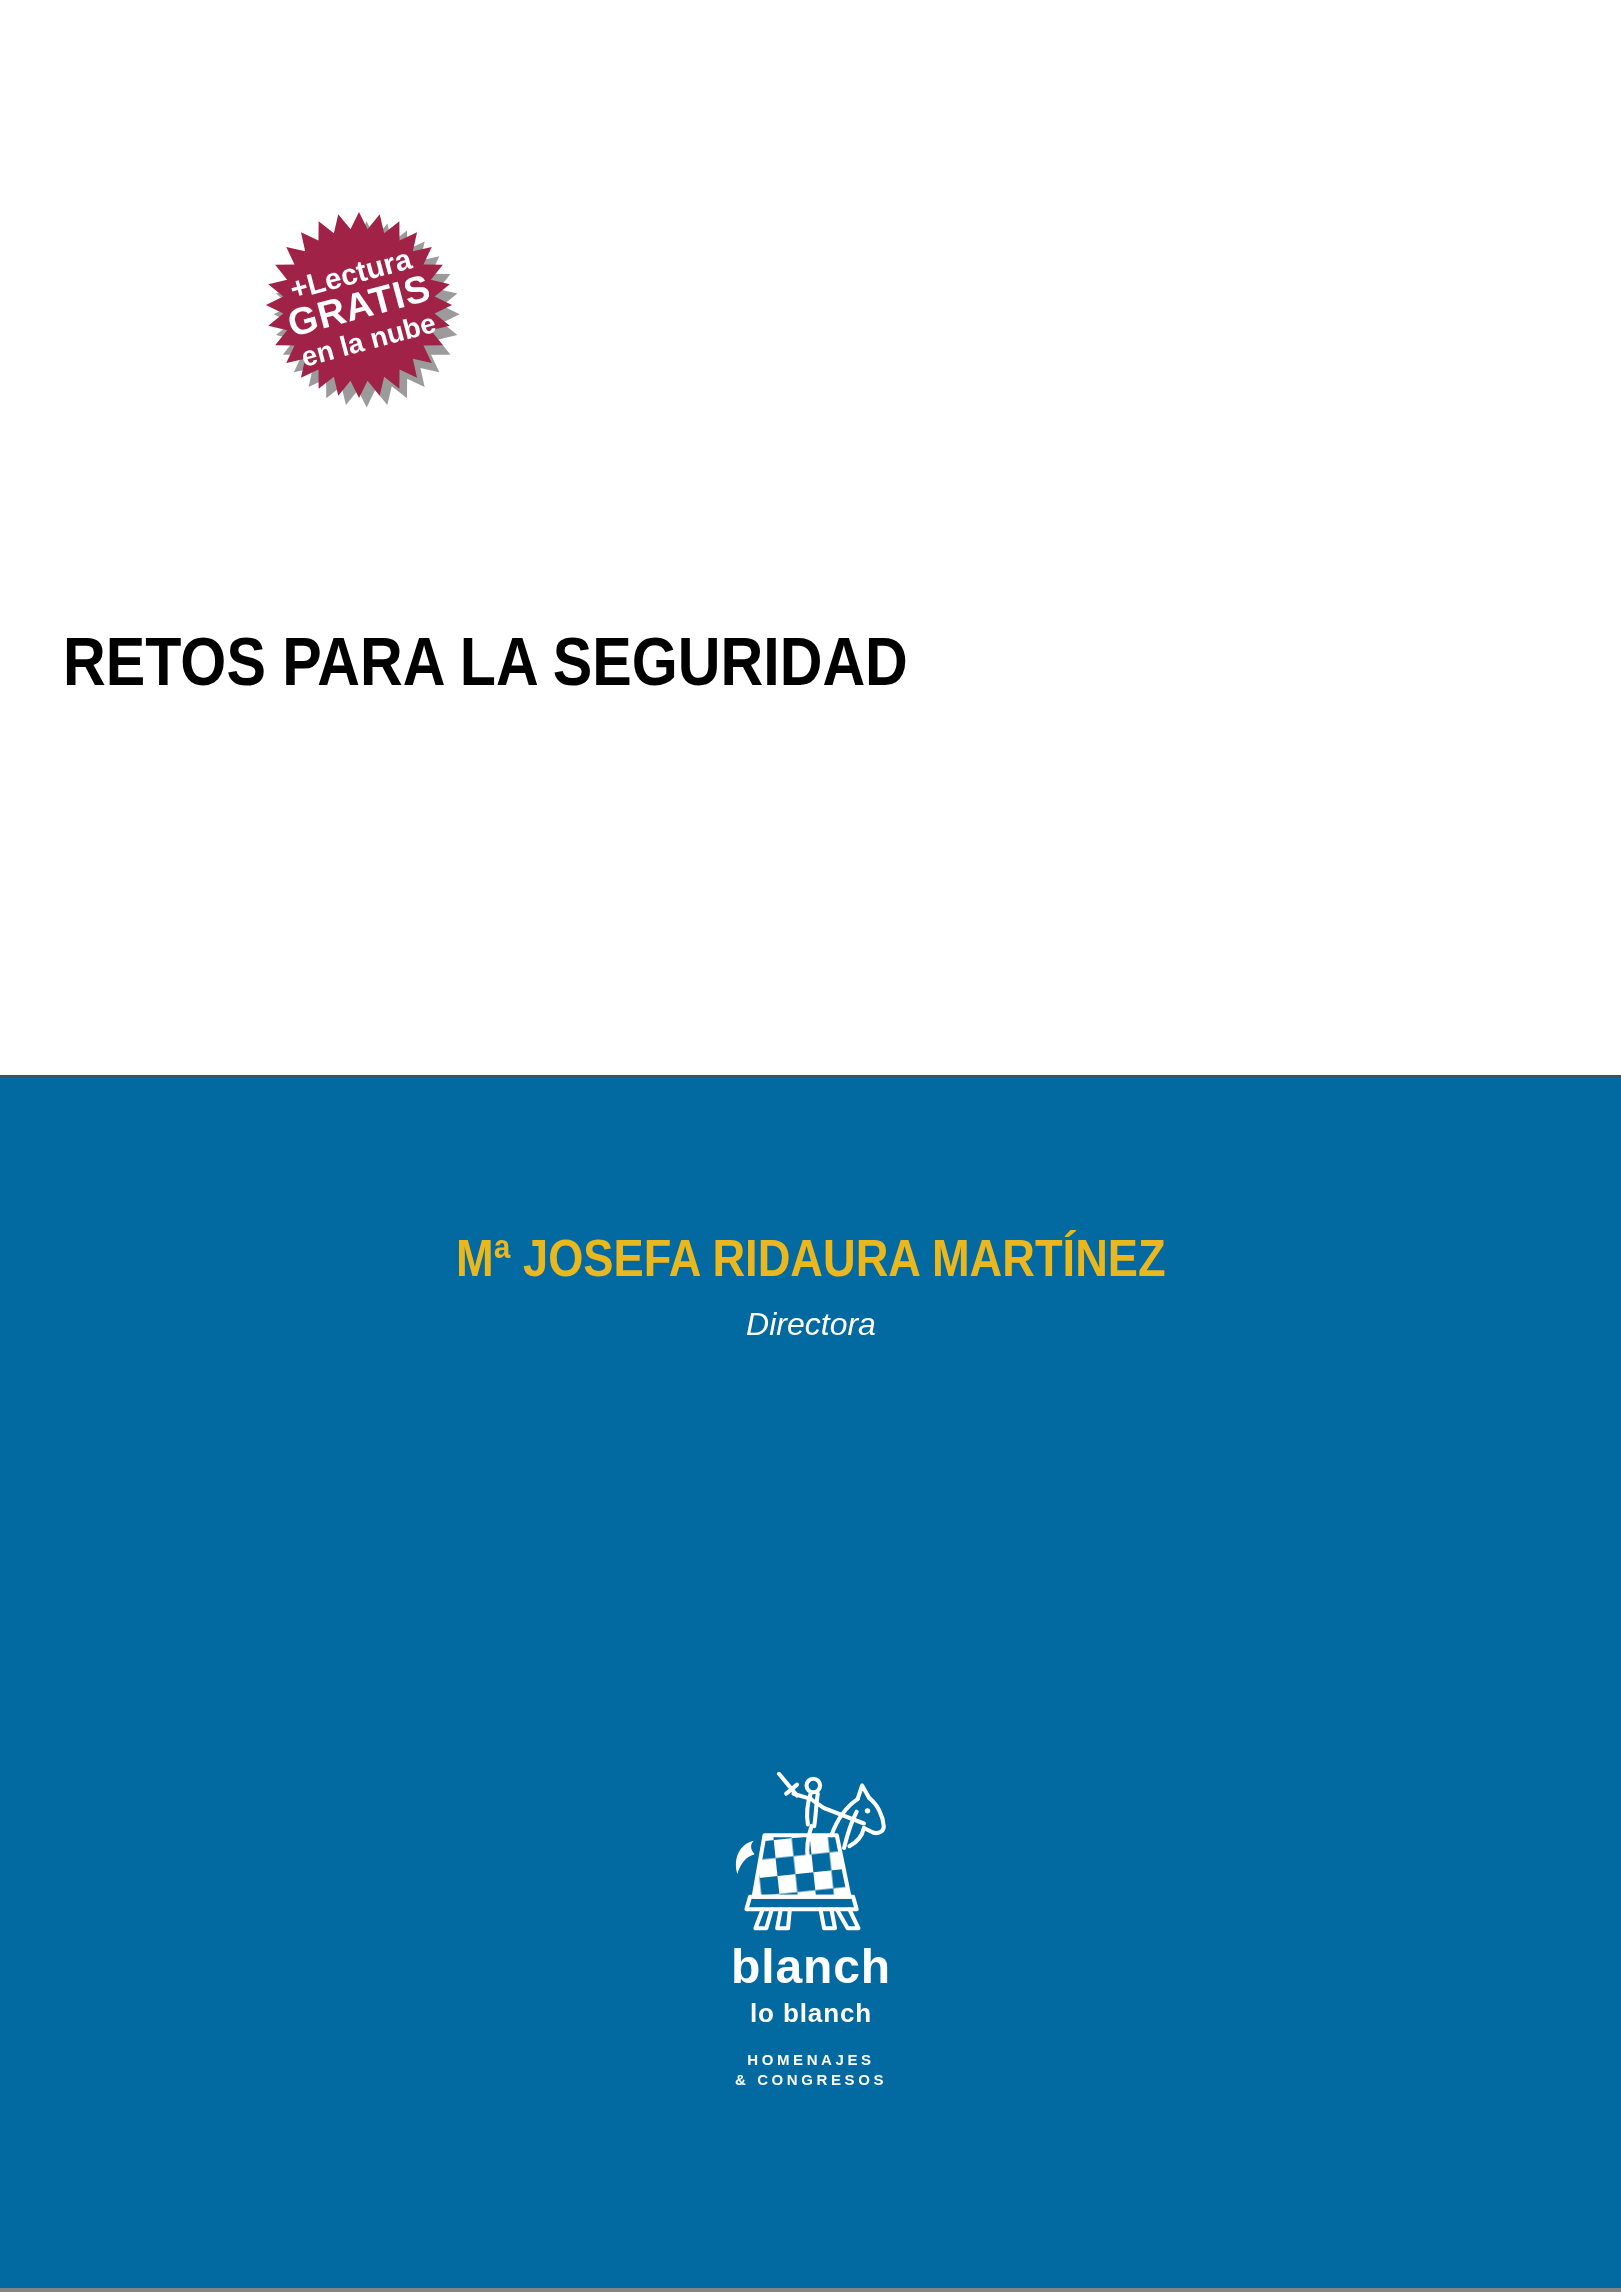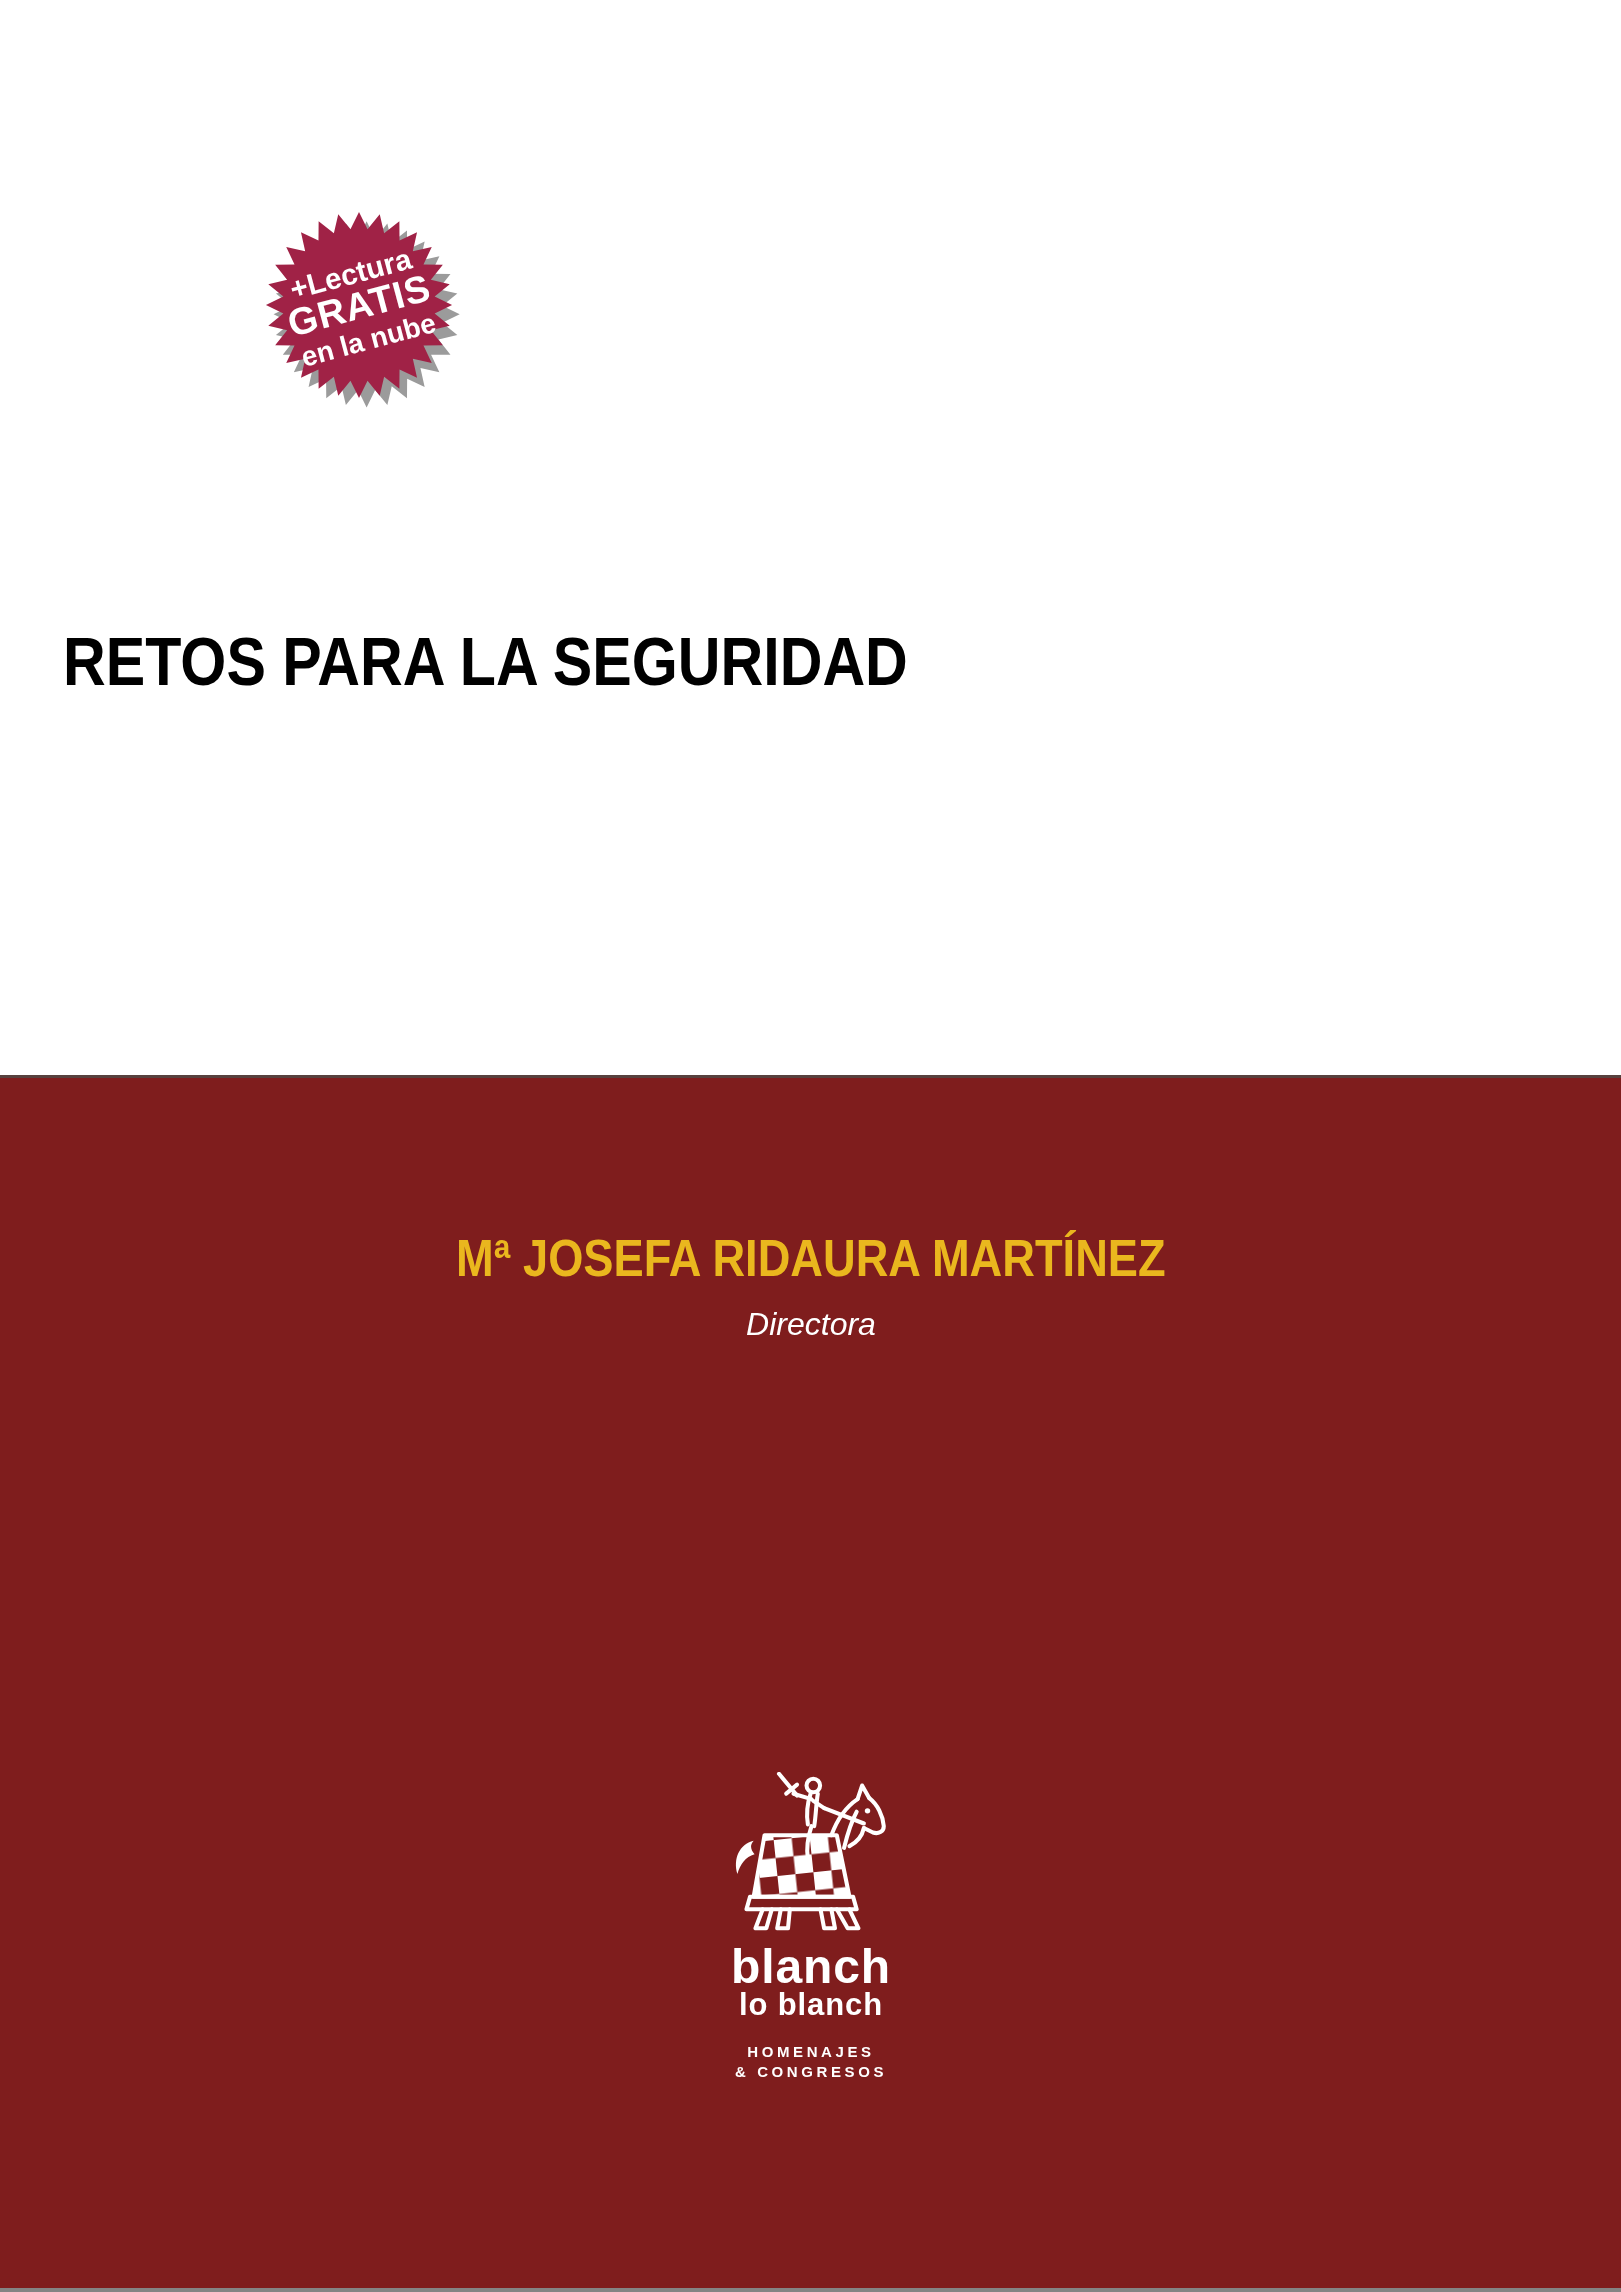--- a/index.html
+++ b/index.html
@@ -32,21 +32,21 @@
     position:absolute;top:627px;left:0;width:100%;
     margin:0;
     font-size:68px;line-height:68px;font-weight:700;color:#000000;
     letter-spacing:0px;
   }
   .cond{display:inline-block;transform:scaleX(0.87);transform-origin:center;white-space:nowrap;}
 
   
   .dark{
     position:absolute;left:0;top:1075px;width:100%;height:1218px;
-    background:#7f1d1d;
+    background:#0369a1;
   }
   .dark::before{
     content:"";position:absolute;left:0;top:0;width:100%;height:2.7px;
     background:#4a4d4a;opacity:.75;
   }
 
   .author{
     position:absolute;top:156px;left:0;width:100%;
     text-align:center;
     font-size:52px;line-height:54px;font-weight:700;color:#eab71e;
@@ -63,22 +63,22 @@
     text-align:center;color:#ffffff;
   }
   .knight{width:163px;height:159px;display:block;margin:0 auto;}
   .knight .ln{stroke:#ffffff;stroke-width:4.5;fill:none;stroke-linecap:round;stroke-linejoin:round;}
   .knight .fl{fill:#ffffff;stroke:none;}
   .brand1{
     font-size:48px;line-height:45px;font-weight:700;
     letter-spacing:0.9px;margin-top:12.5px;
   }
   .brand2{
-    font-size:31px;line-height:32px;font-weight:700;
-    letter-spacing:0.9px;margin-top:0px;
+    font-size:26px;line-height:32px;font-weight:700;
+    letter-spacing:0.9px;margin-top:8px;
   }
   .series{margin-top:21.5px;}
   .s1,.s2{
     font-size:15px;line-height:19.7px;font-weight:700;
     letter-spacing:3.6px;text-transform:uppercase;
   }
 
   
   .bottom-edge{
     position:absolute;left:0;bottom:0;width:100%;height:5.4px;

